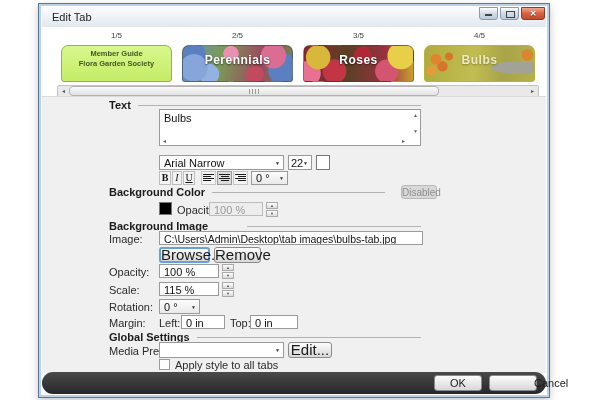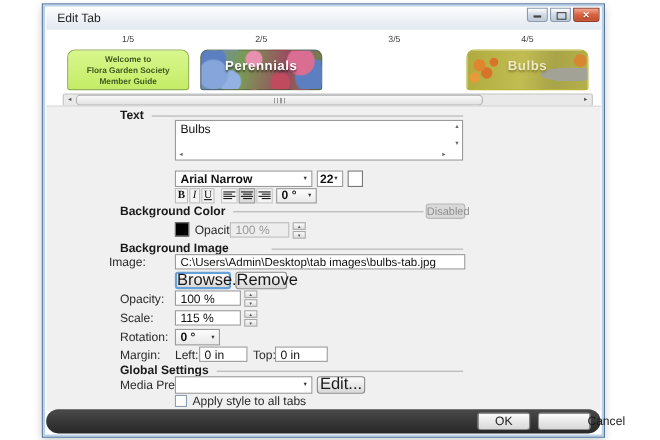--- a/index.html
+++ b/index.html
@@ -68,28 +68,28 @@
 
   
   .panel{position:absolute;left:3px;top:92px;width:504px;height:276px;background:#f0f0f0;border-top:1px solid #dadada;}
   .sec-head{position:absolute;left:70px;height:12px;display:flex;align-items:center;font-size:11px;font-weight:bold;color:#1a1a1a;}
   .sec-line{flex:1;height:1px;background:#b2b2b2;margin-left:7px;}
   .lbl{position:absolute;font-size:11px;color:#2a2a2a;}
   .field{position:absolute;background:#fff;border:1px solid #9a9a9a;box-sizing:border-box;
          font-size:11px;color:#111;padding:1px 4px 0 4px;overflow:hidden;white-space:nowrap;}
   .field.dis{background:#ededed;border-color:#bcbcbc;color:#9a9a9a;}
   .combo{position:absolute;background:#fff;border:1px solid #9a9a9a;box-sizing:border-box;font-size:11px;color:#111;}
-  .combo .val{position:absolute;left:4px;top:1px;font-weight:bold;}
+  .combo .val{position:absolute;left:4px;top:1px;}
   .dd-arrow{position:absolute;right:3px;top:50%;margin-top:-3px;font-size:5px;color:#333;line-height:6px;}
   .spin{position:absolute;width:12px;height:15px;}
   .spin div{height:7px;margin-bottom:1px;background:linear-gradient(#fdfdfd,#dcdcdc);border:1px solid #aaa;
             box-sizing:border-box;font-size:4px;color:#555;text-align:center;line-height:5px;}
   .btn{position:absolute;background:linear-gradient(#fdfdfd,#ebebeb 45%,#d8d8d8);border:1px solid #8a8a8a;
        border-radius:3px;box-sizing:border-box;font-size:15px;color:#1a1a1a;text-align:center;}
-  .btn-disabled{background:#d9d9d9;border-color:#b8b8b8;color:#8f8f8f;font-size:10px;border-radius:3px;}
+  .btn-disabled{background:#d9d9d9;border-color:#b8b8b8;color:#8f8f8f;font-size:10px;border-radius:3px;margin-left:14px;}
   .btn-focus{border:2px solid #68a0d8;}
 
   
   .ta{position:absolute;left:120px;top:105px;width:262px;height:37px;background:#fff;border:1px solid #9a9a9a;box-sizing:border-box;}
   .ta-text{position:absolute;left:4px;top:2px;font-size:11px;color:#111;}
   .ta-ar{position:absolute;font-size:5px;color:#666;line-height:6px;}
 
   
   .fmt-btn{position:absolute;top:167px;height:14px;border:1px solid #bdbdbd;background:#f4f4f4;box-sizing:border-box;
            text-align:center;font-size:10px;line-height:12px;color:#111;}
@@ -128,27 +128,29 @@
 
     <div class="client"></div>
 
     <div class="page-label" style="left:22px;width:111px;">1/5</div>
     <div class="page-label" style="left:143px;width:111px;">2/5</div>
     <div class="page-label" style="left:264px;width:111px;">3/5</div>
     <div class="page-label" style="left:385px;width:111px;">4/5</div>
 
     <div class="tab tab-welcome" style="left:22px;">
       <div class="pad">
-        <span class="wl">Welcome to</span>
+        <span class="wl">Member Guide</span>
         <span class="wl">Flora Garden Society</span>
-        <span class="wl">Member Guide</span>
       </div>
     </div>
     <div class="tab tab-perennials" style="left:143px;">
       <div class="photo-title">Perennials</div>
+    </div>
+    <div class="tab tab-roses" style="left:264px;">
+      <div class="photo-title">Roses</div>
     </div>
     <div class="tab tab-bulbs" style="left:385px;">
       <div class="photo-title">Bulbs</div>
     </div>
 
     <div class="hscroll">
       <span class="hs-arrow hs-left">◄</span>
       <div class="hs-thumb">
         <span class="hs-grip"></span>
       </div>
@@ -216,21 +218,21 @@
     <div class="field dis" style="left:170px;top:198px;width:54px;height:14px;">100 %</div>
     <div class="spin" style="left:227px;top:198px;">
       <div>▲</div>
       <div>▼</div>
     </div>
 
     <div class="sec-head" style="top:216px;width:312px;gap:32px;">
       <span>Background Image</span>
       <span class="sec-line"></span>
     </div>
-    <span class="lbl" style="left:60px;top:229px;">Image:</span>
+    <span class="lbl" style="left:70px;top:229px;">Image:</span>
     <div class="field" style="left:120px;top:227px;width:264px;height:14px;font-size:10.5px;">C:\Users\Admin\Desktop\tab images\bulbs-tab.jpg</div>
     <div class="btn btn-focus" style="left:120px;top:243px;width:51px;height:16px;line-height:12px;">Browse...</div>
     <div class="btn" style="left:175px;top:243px;width:47px;height:16px;line-height:14px;">Remove</div>
 
     <span class="lbl" style="left:70px;top:262px;">Opacity:</span>
     <div class="field" style="left:120px;top:260px;width:60px;height:14px;">100 %</div>
     <div class="spin" style="left:183px;top:260px;">
       <div>▲</div>
       <div>▼</div>
     </div>

